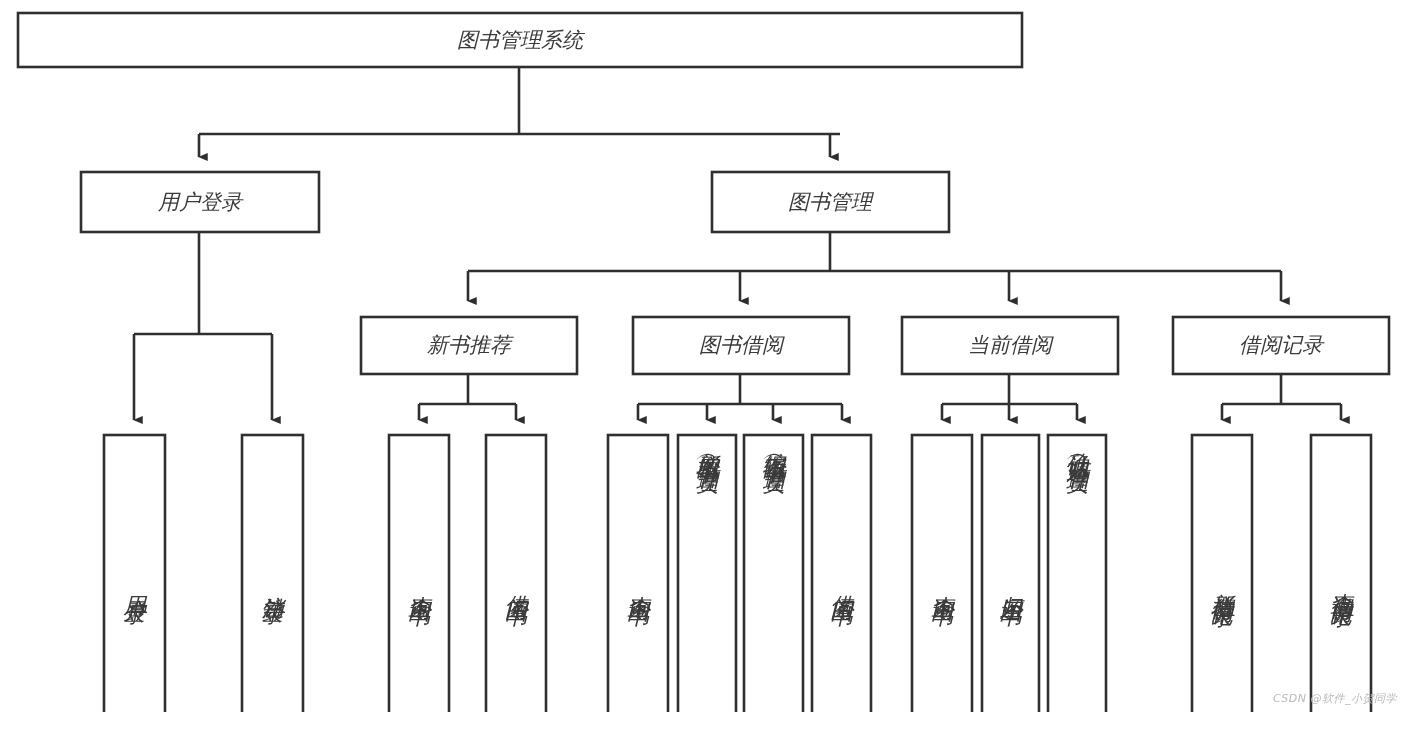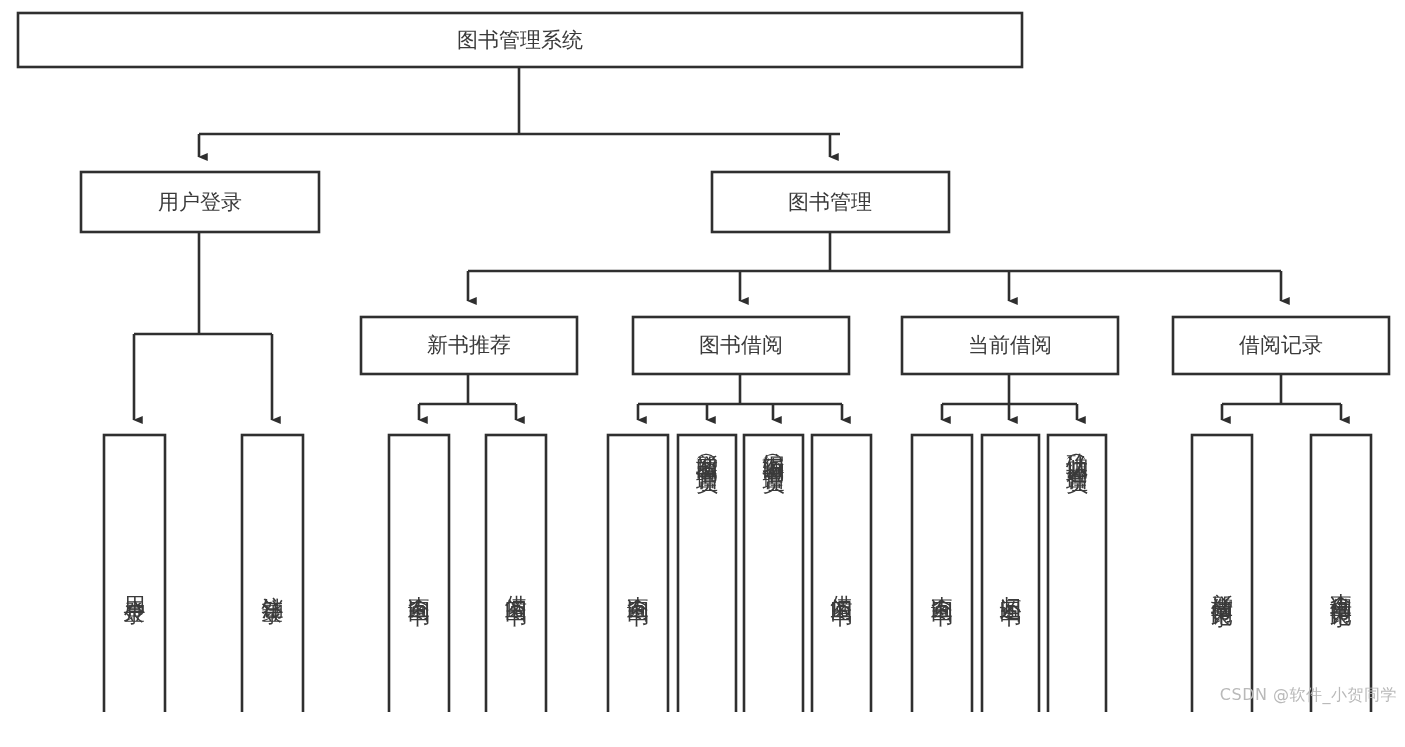--- a/index.html
+++ b/index.html
@@ -10,20 +10,21 @@
   }
   body {
     font-family: "DejaVu Sans", "Liberation Sans", sans-serif;
   }
   #diagram-root {
     position: relative;
     width: 1405px;
     height: 712px;
     background: #ffffff;
     overflow: hidden;
+    font-style: italic;
   }
   svg#tree-svg {
     position: absolute;
     left: 0;
     top: 0;
     width: 1405px;
     height: 747px;
     display: block;
   }
   .node-box {
@@ -64,21 +65,21 @@
     line-height: 1.18;
     letter-spacing: 3px;
     color: #3a3a3a;
     white-space: nowrap;
   }
   .watermark {
     position: absolute;
     right: 8px;
     bottom: 6px;
     font-family: "DejaVu Sans", "Liberation Sans", sans-serif;
-    font-size: 16px;
+    font-size: 11px;
     color: #b9b9b9;
     letter-spacing: 0.5px;
     user-select: none;
   }
 </style>
 </head>
 <body>
 
 <div id="diagram-root">
 

